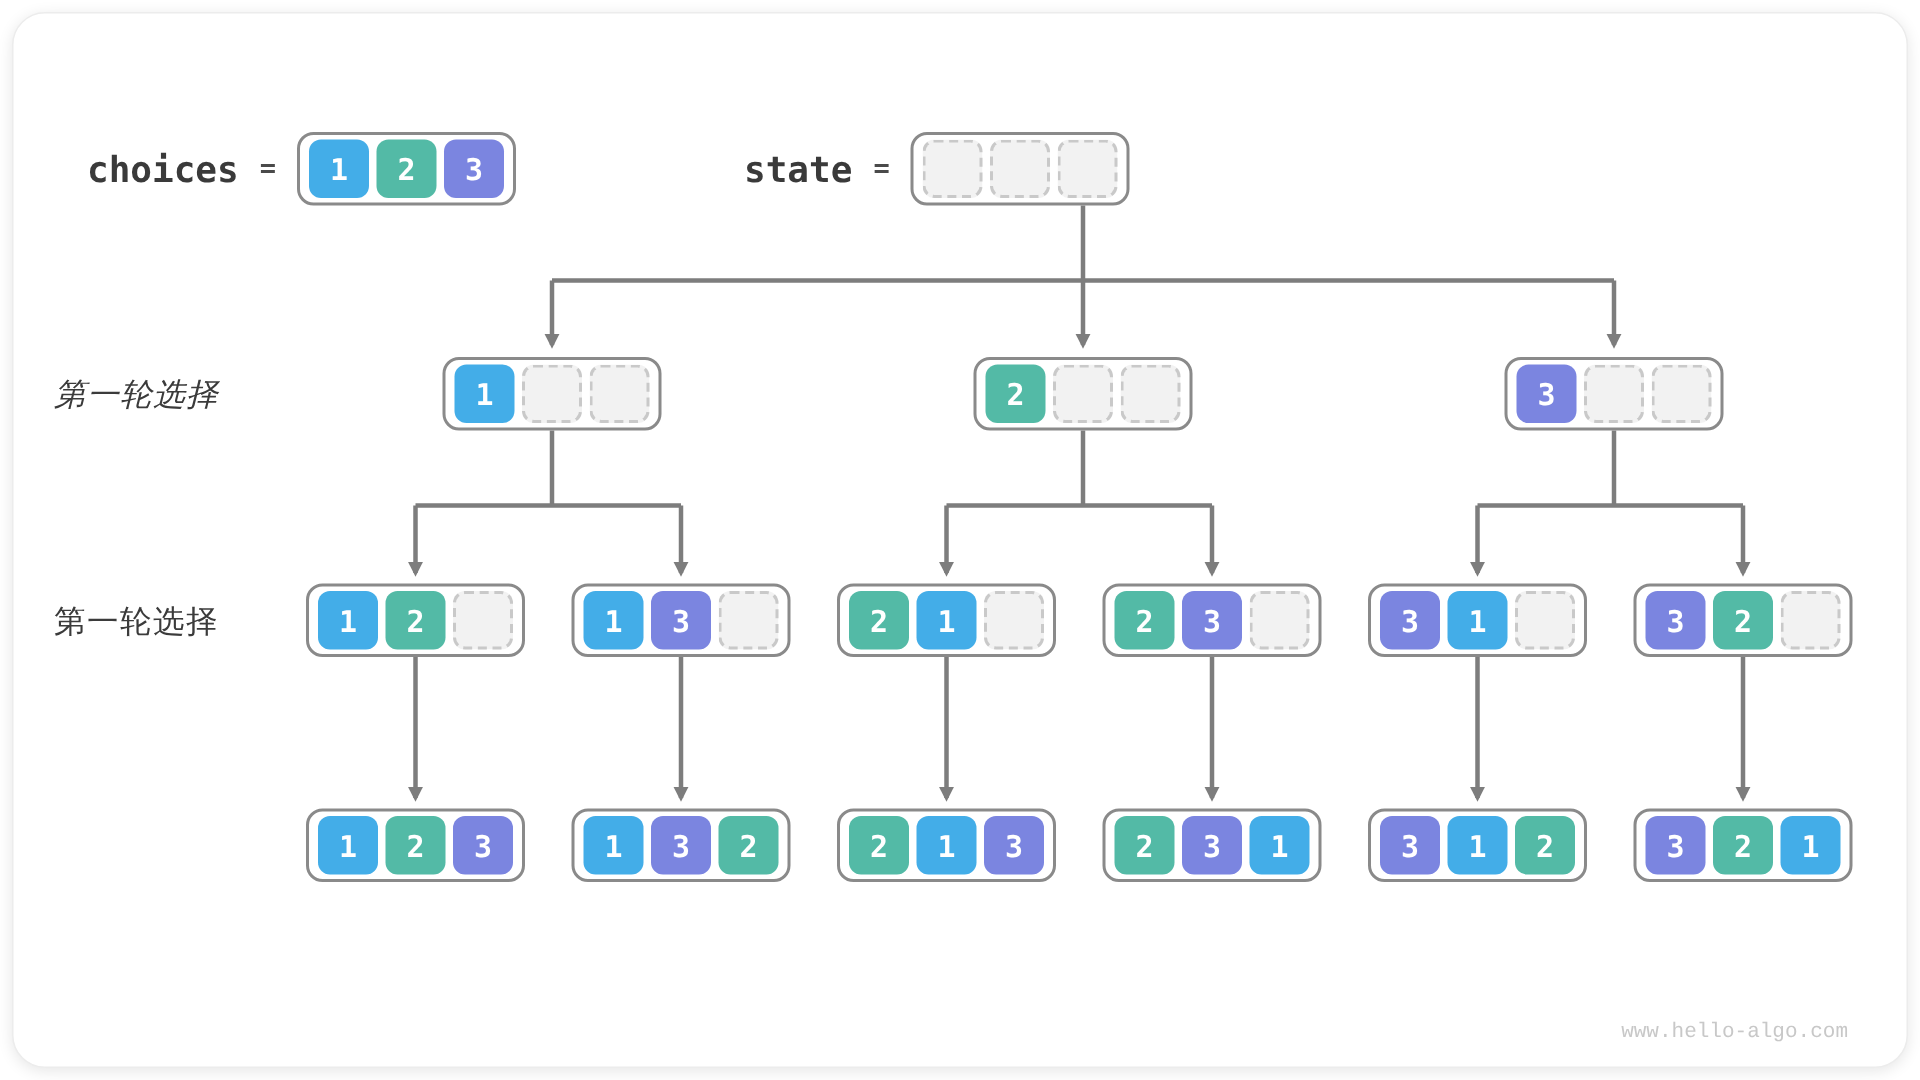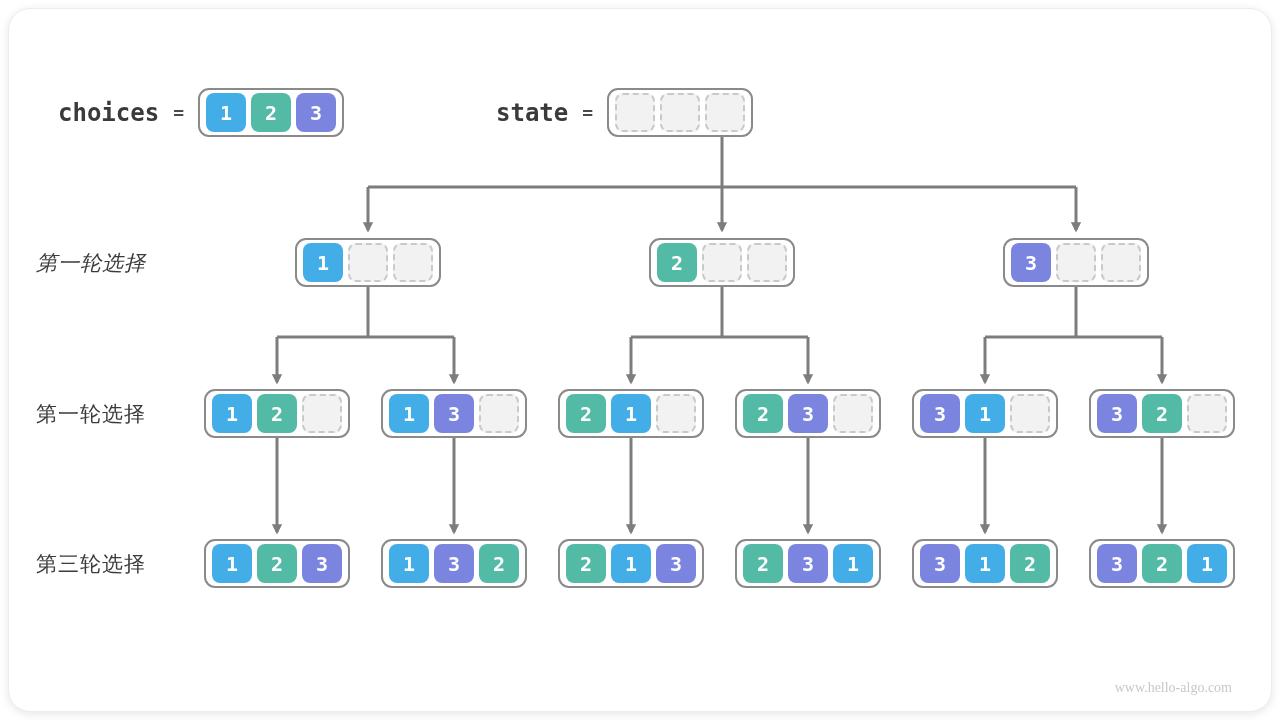--- a/index.html
+++ b/index.html
@@ -88,21 +88,21 @@
     align-items: center;
     font-size: 21px;
     color: #3b3b3b;
     letter-spacing: 1px;
   }
 
   .watermark {
     position: absolute;
     right: 48px;
     bottom: 24px;
-    font-family: Liberation Serif, serif;
+    font-family: Liberation Mono, monospace;
     font-size: 14px;
     color: #c8c8c8;
   }
 
   svg.connectors {
     position: absolute;
     left: 0; top: 0;
     width: 1280px;
     height: 720px;
     pointer-events: none;
@@ -159,21 +159,20 @@
     <span class="eq">=</span>
     <div class="node" id="state-box">
         <div class="cell empty"></div>
         <div class="cell empty"></div>
         <div class="cell empty"></div>
       </div>
   </div>
 
   <div class="row-label" style="top:238px;font-style:italic;">第一轮选择</div>
   <div class="row-label" style="top:389px;">第一轮选择</div>
-  <div class="row-label" style="top:539px;">第三轮选择</div>
 
   <div id="tree-nodes">
       <div class="node abs" style="left: 295px; top: 238px;">
         <div class="cell" style="background: rgb(67, 173, 232);">1</div>
         <div class="cell empty"></div>
         <div class="cell empty"></div>
       </div>
       <div class="node abs" style="left: 649px; top: 238px;">
         <div class="cell" style="background: rgb(83, 186, 166);">2</div>
         <div class="cell empty"></div>

